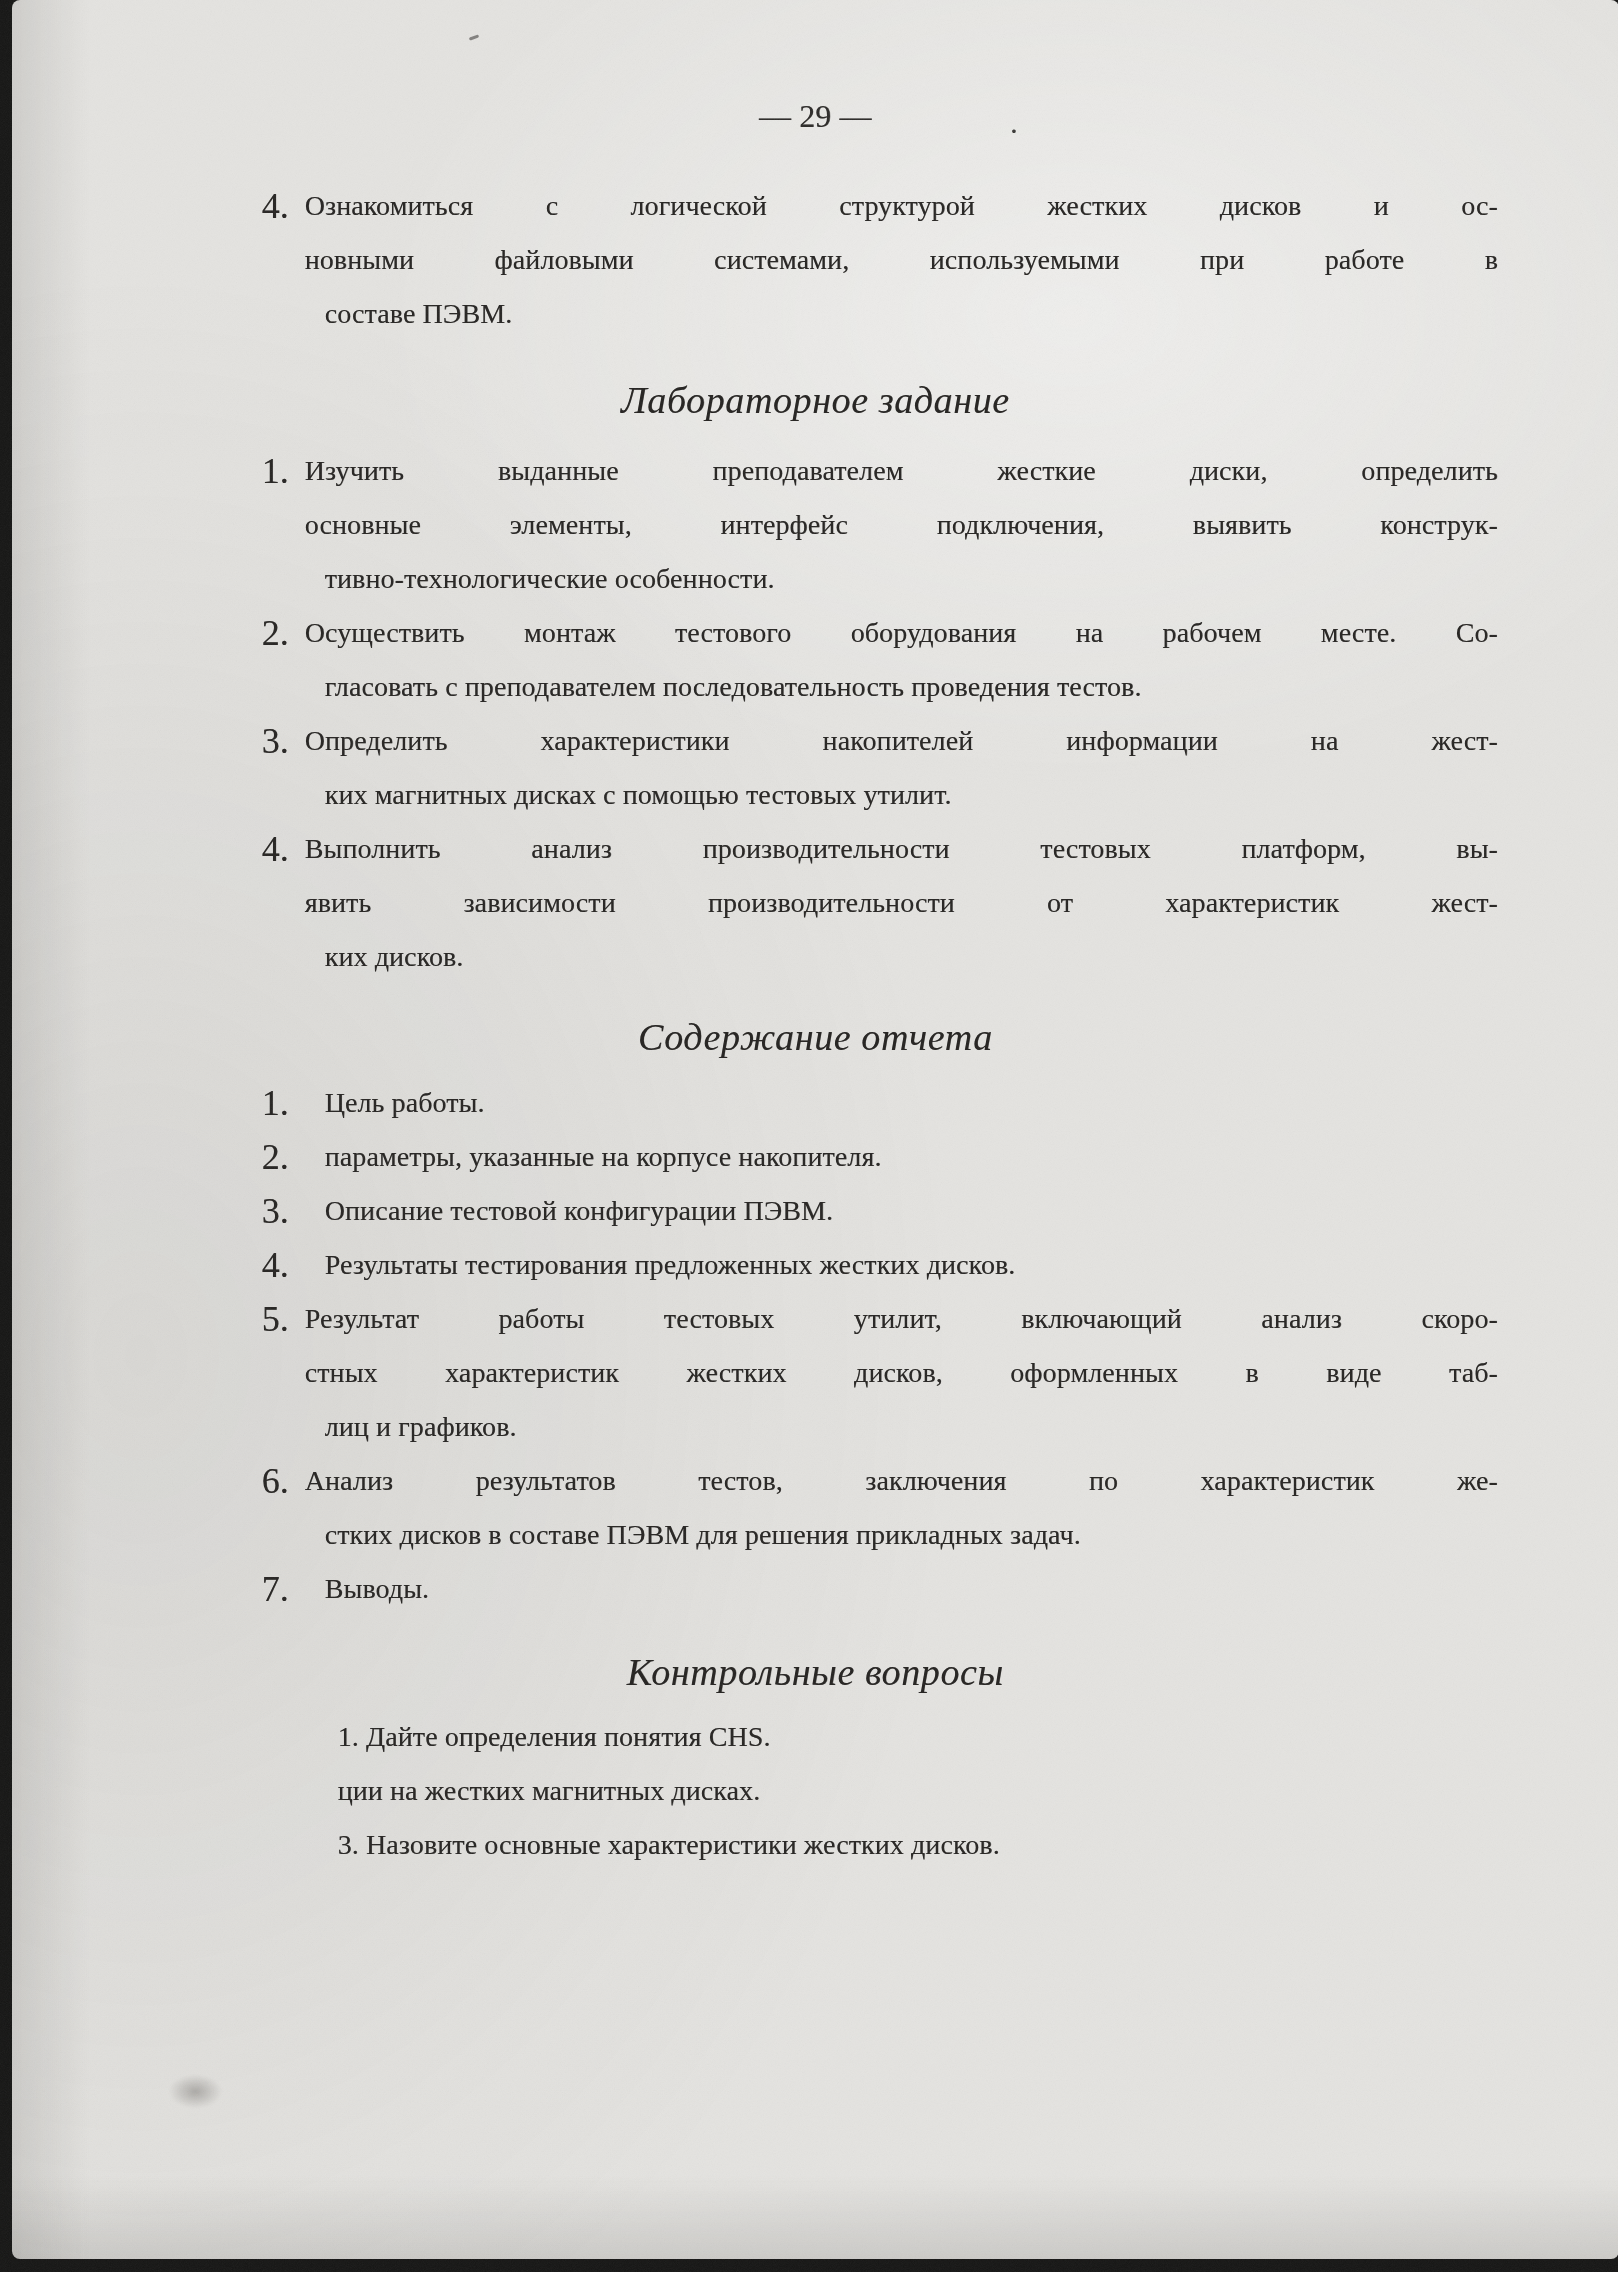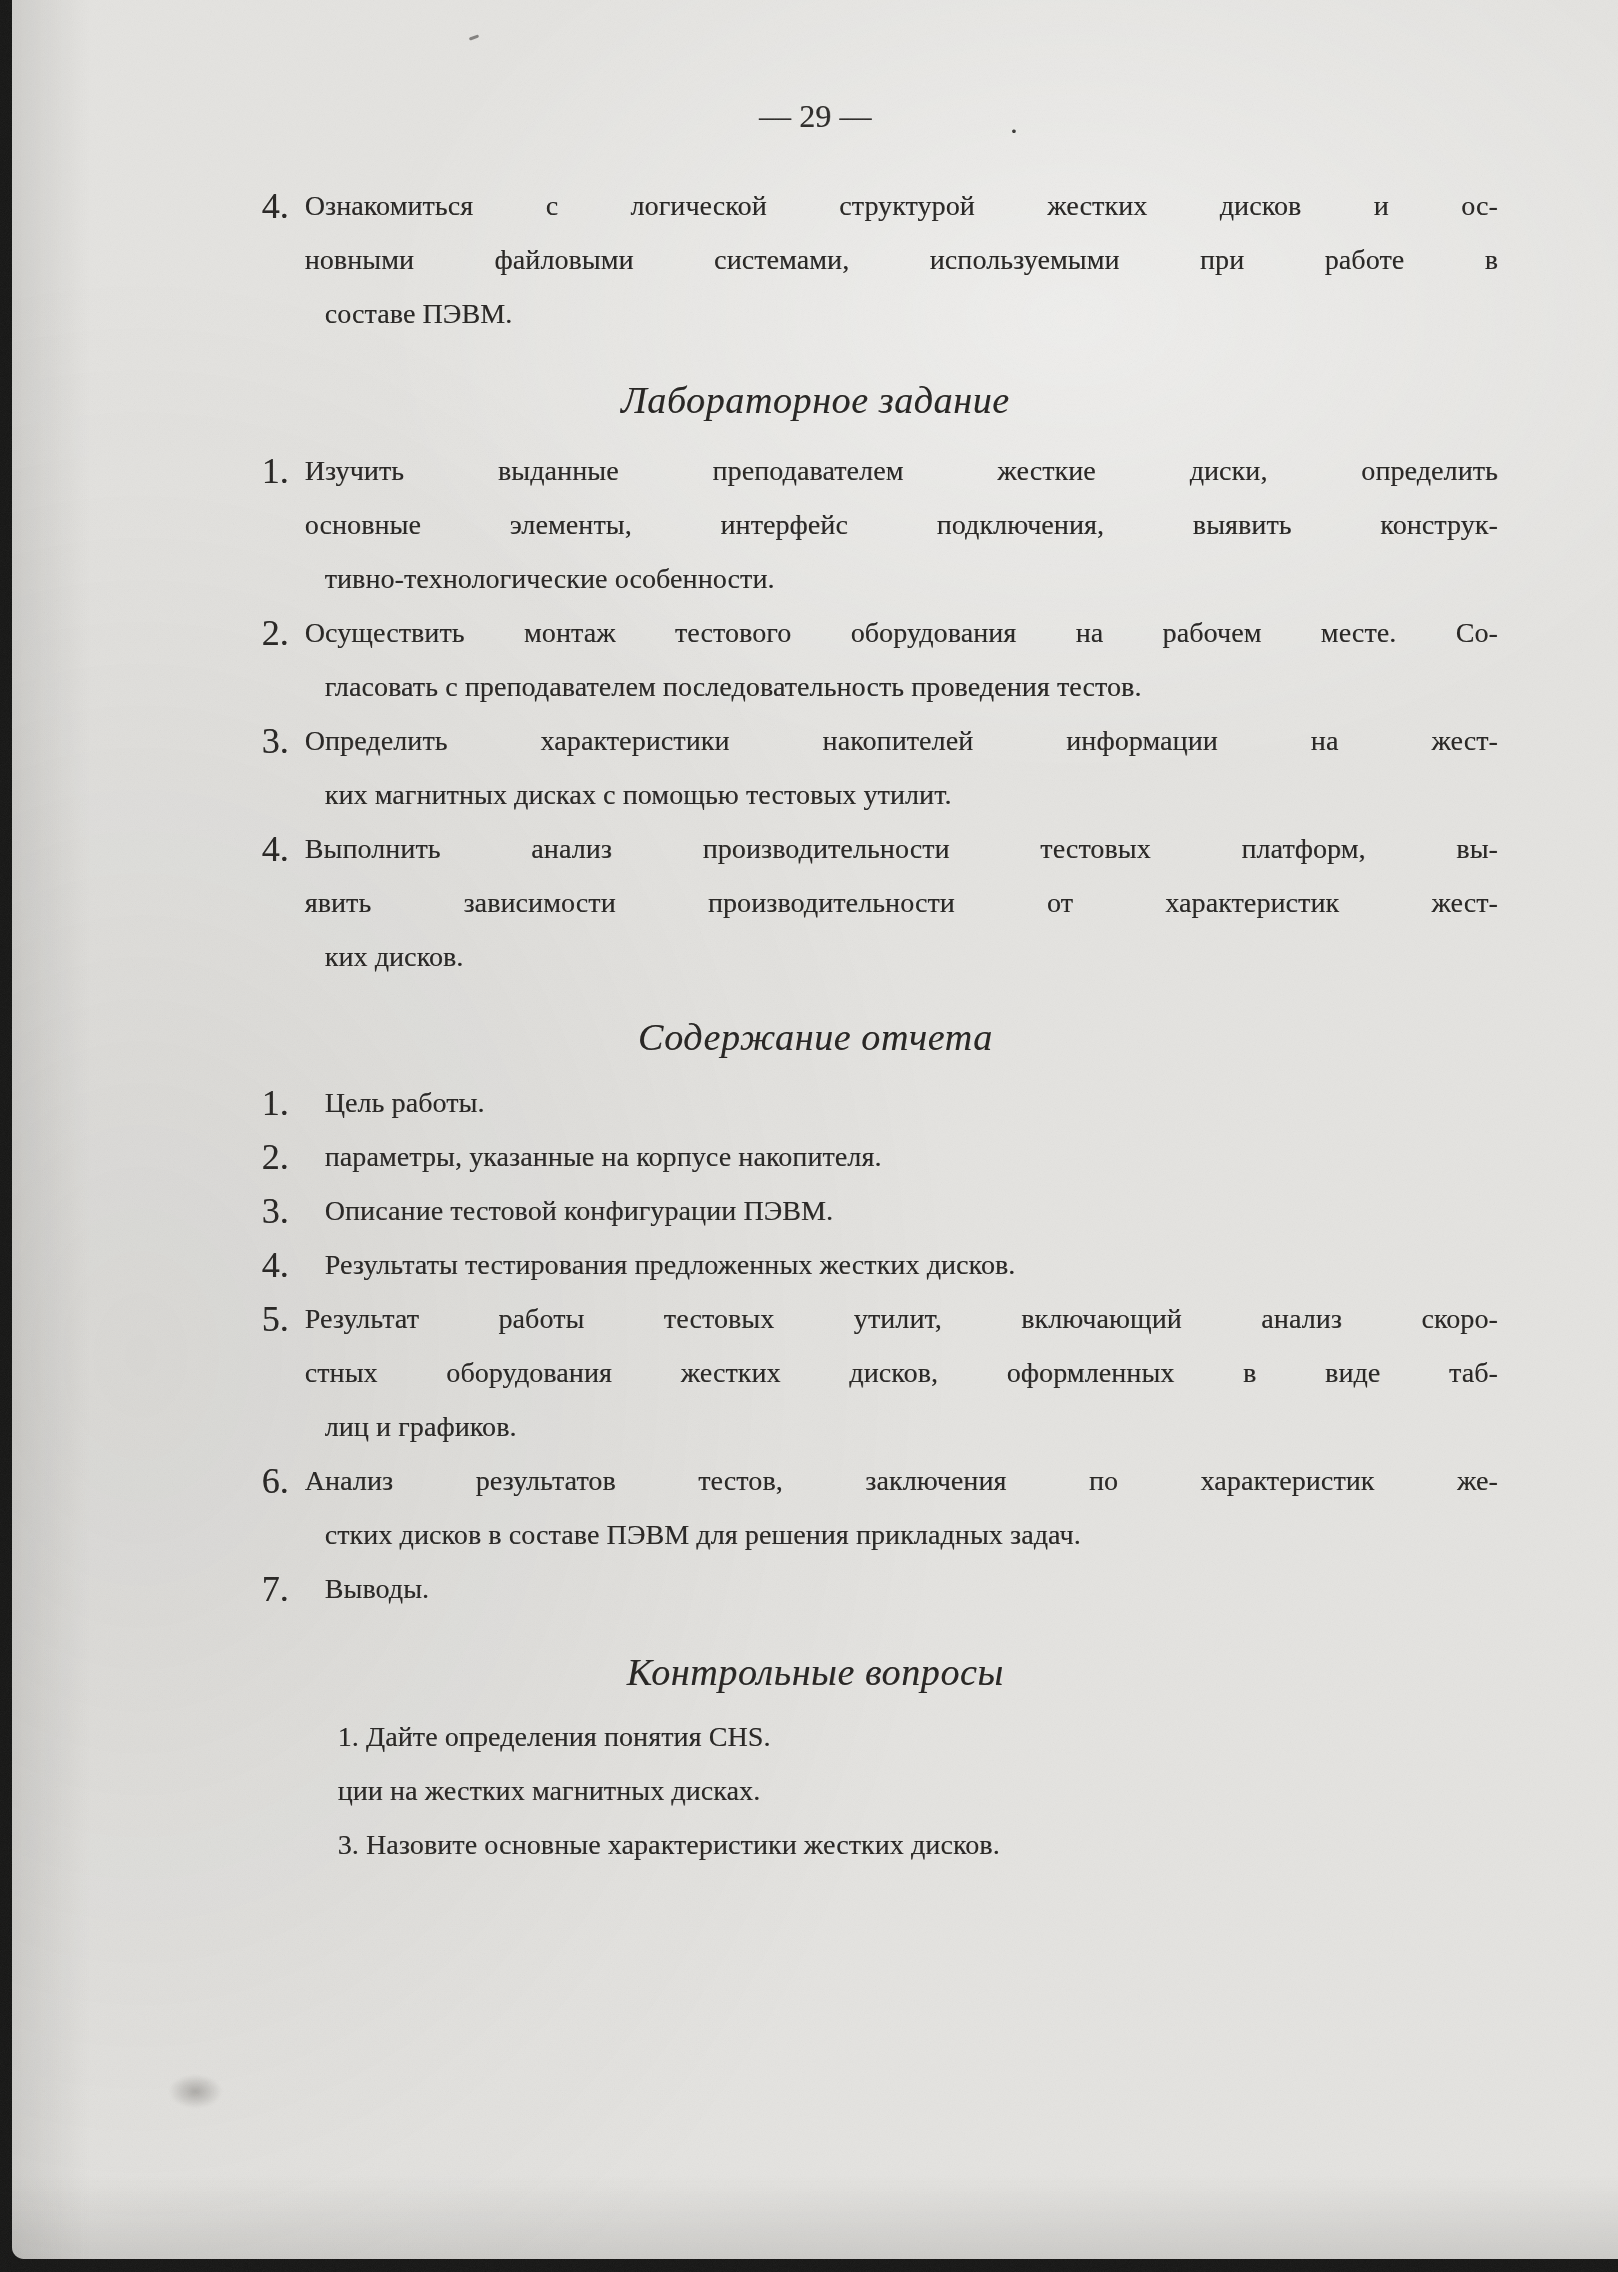--- a/index.html
+++ b/index.html
@@ -15,20 +15,21 @@
     left: 11.7px; top: 0; right: 0; bottom: 14.3px;
     background:
       radial-gradient(973px 649px at 66% 14%, rgba(255,255,255,0.40), rgba(255,255,255,0) 72%),
       radial-gradient(1167px 1557px at 8% 60%, rgba(110,108,104,0.10), rgba(0,0,0,0) 70%),
       linear-gradient(to right, rgba(95,93,90,0.16), rgba(0,0,0,0) 78px),
       linear-gradient(to top, rgba(95,93,90,0.18), rgba(0,0,0,0) 84px),
       #e4e3e0;
     border-bottom-left-radius: 11.7px;
     color: #262422;
     letter-spacing: 0.1px;
+    border-radius: 8px;
   }
   .pageno-row {
     position: relative;
     padding-top: 96px;
     text-align: center;
     font-size: 32px;
     line-height: 40px;
     color: #2c2a28;
   }
   .pageno-artifact {
@@ -179,21 +180,21 @@
         <div class="item">
           <span class="num">4.</span>
           <div class="lines">
             <span class="line last">Результаты тестирования предложенных жестких дисков.</span>
           </div>
         </div>
         <div class="item">
           <span class="num">5.</span>
           <div class="lines">
             <span class="line">Результат работы тестовых утилит, включающий анализ скоро-</span>
-            <span class="line">стных оборудования жестких дисков, оформленных в виде таб-</span>
+            <span class="line">стных характеристик жестких дисков, оформленных в виде таб-</span>
             <span class="line last">лиц и графиков.</span>
           </div>
         </div>
         <div class="item">
           <span class="num">6.</span>
           <div class="lines">
             <span class="line">Анализ результатов тестов, заключения по характеристик же-</span>
             <span class="line last">стких дисков в составе ПЭВМ для решения прикладных задач.</span>
           </div>
         </div>

